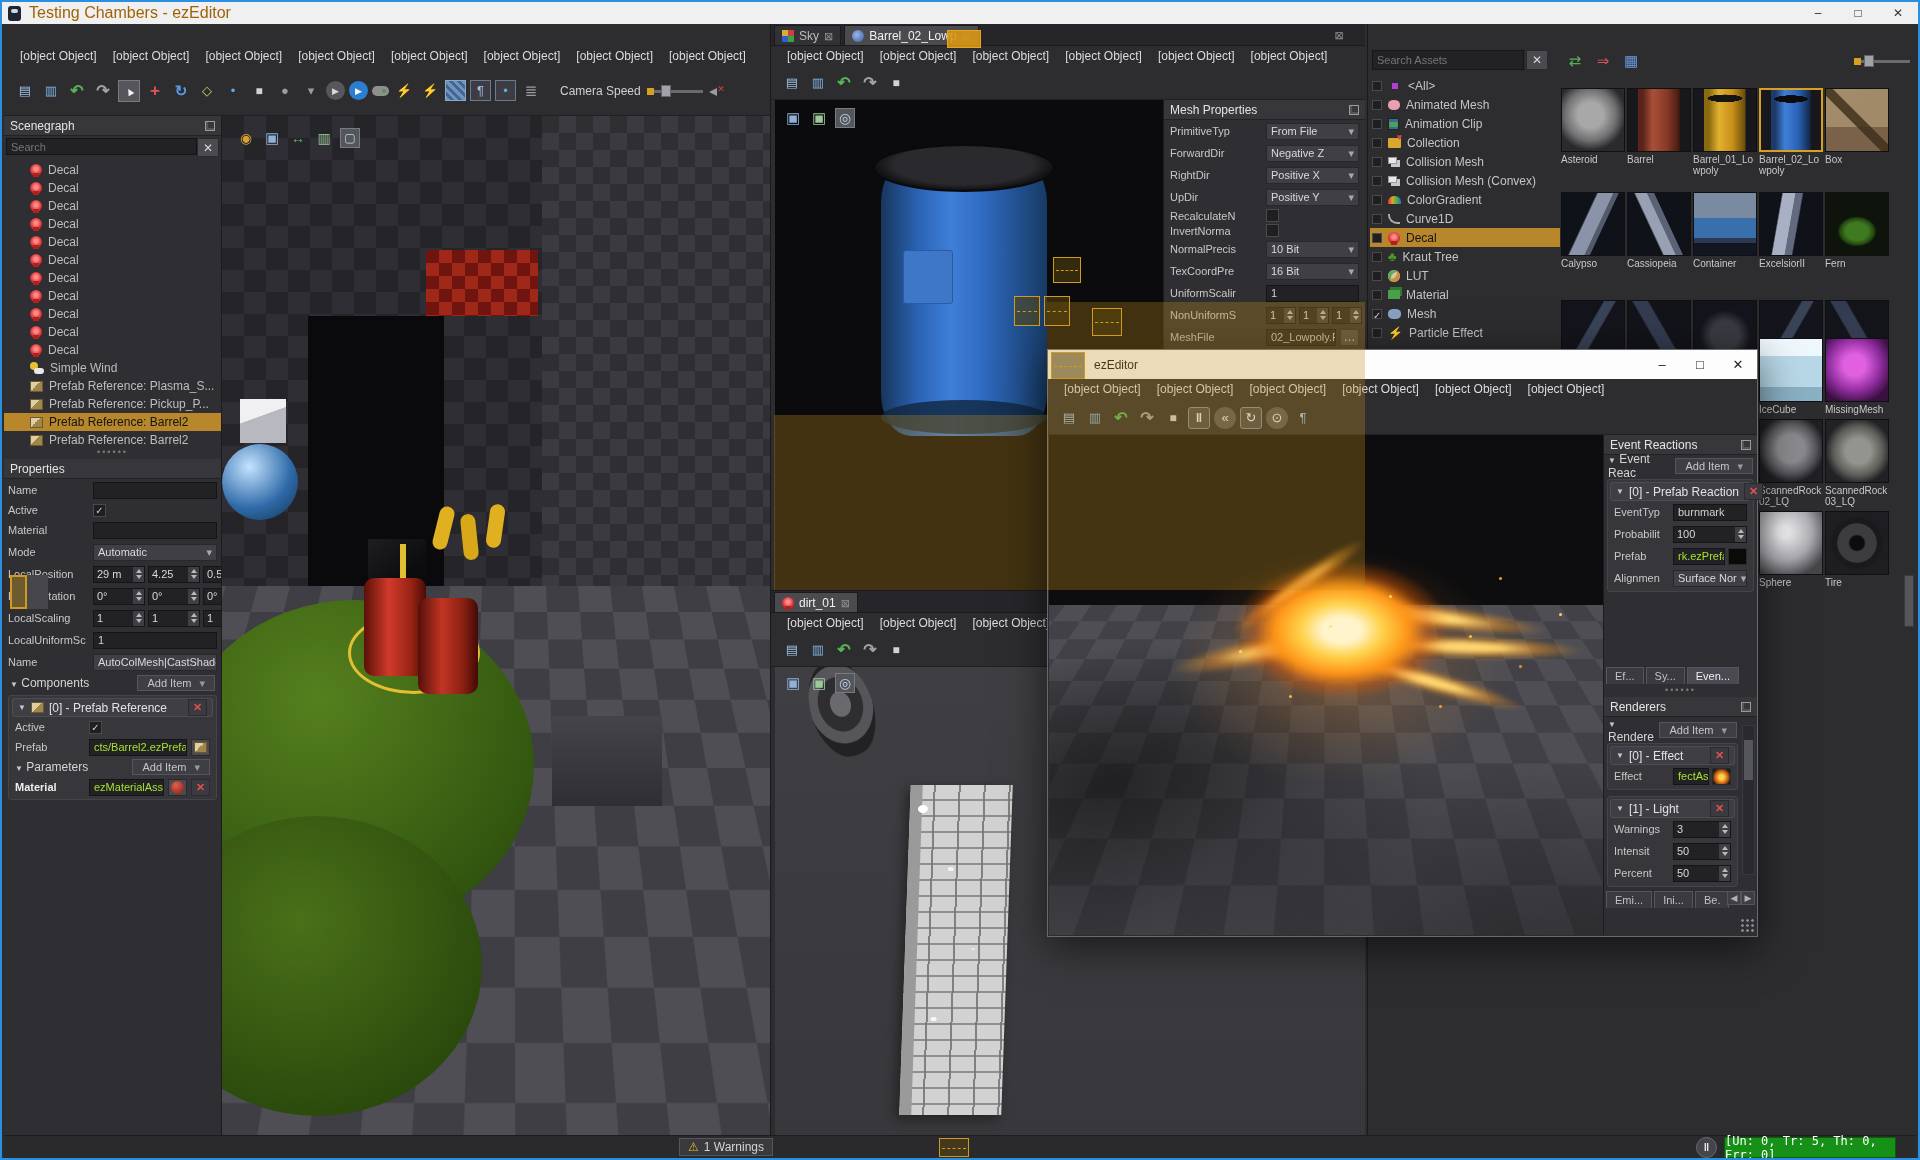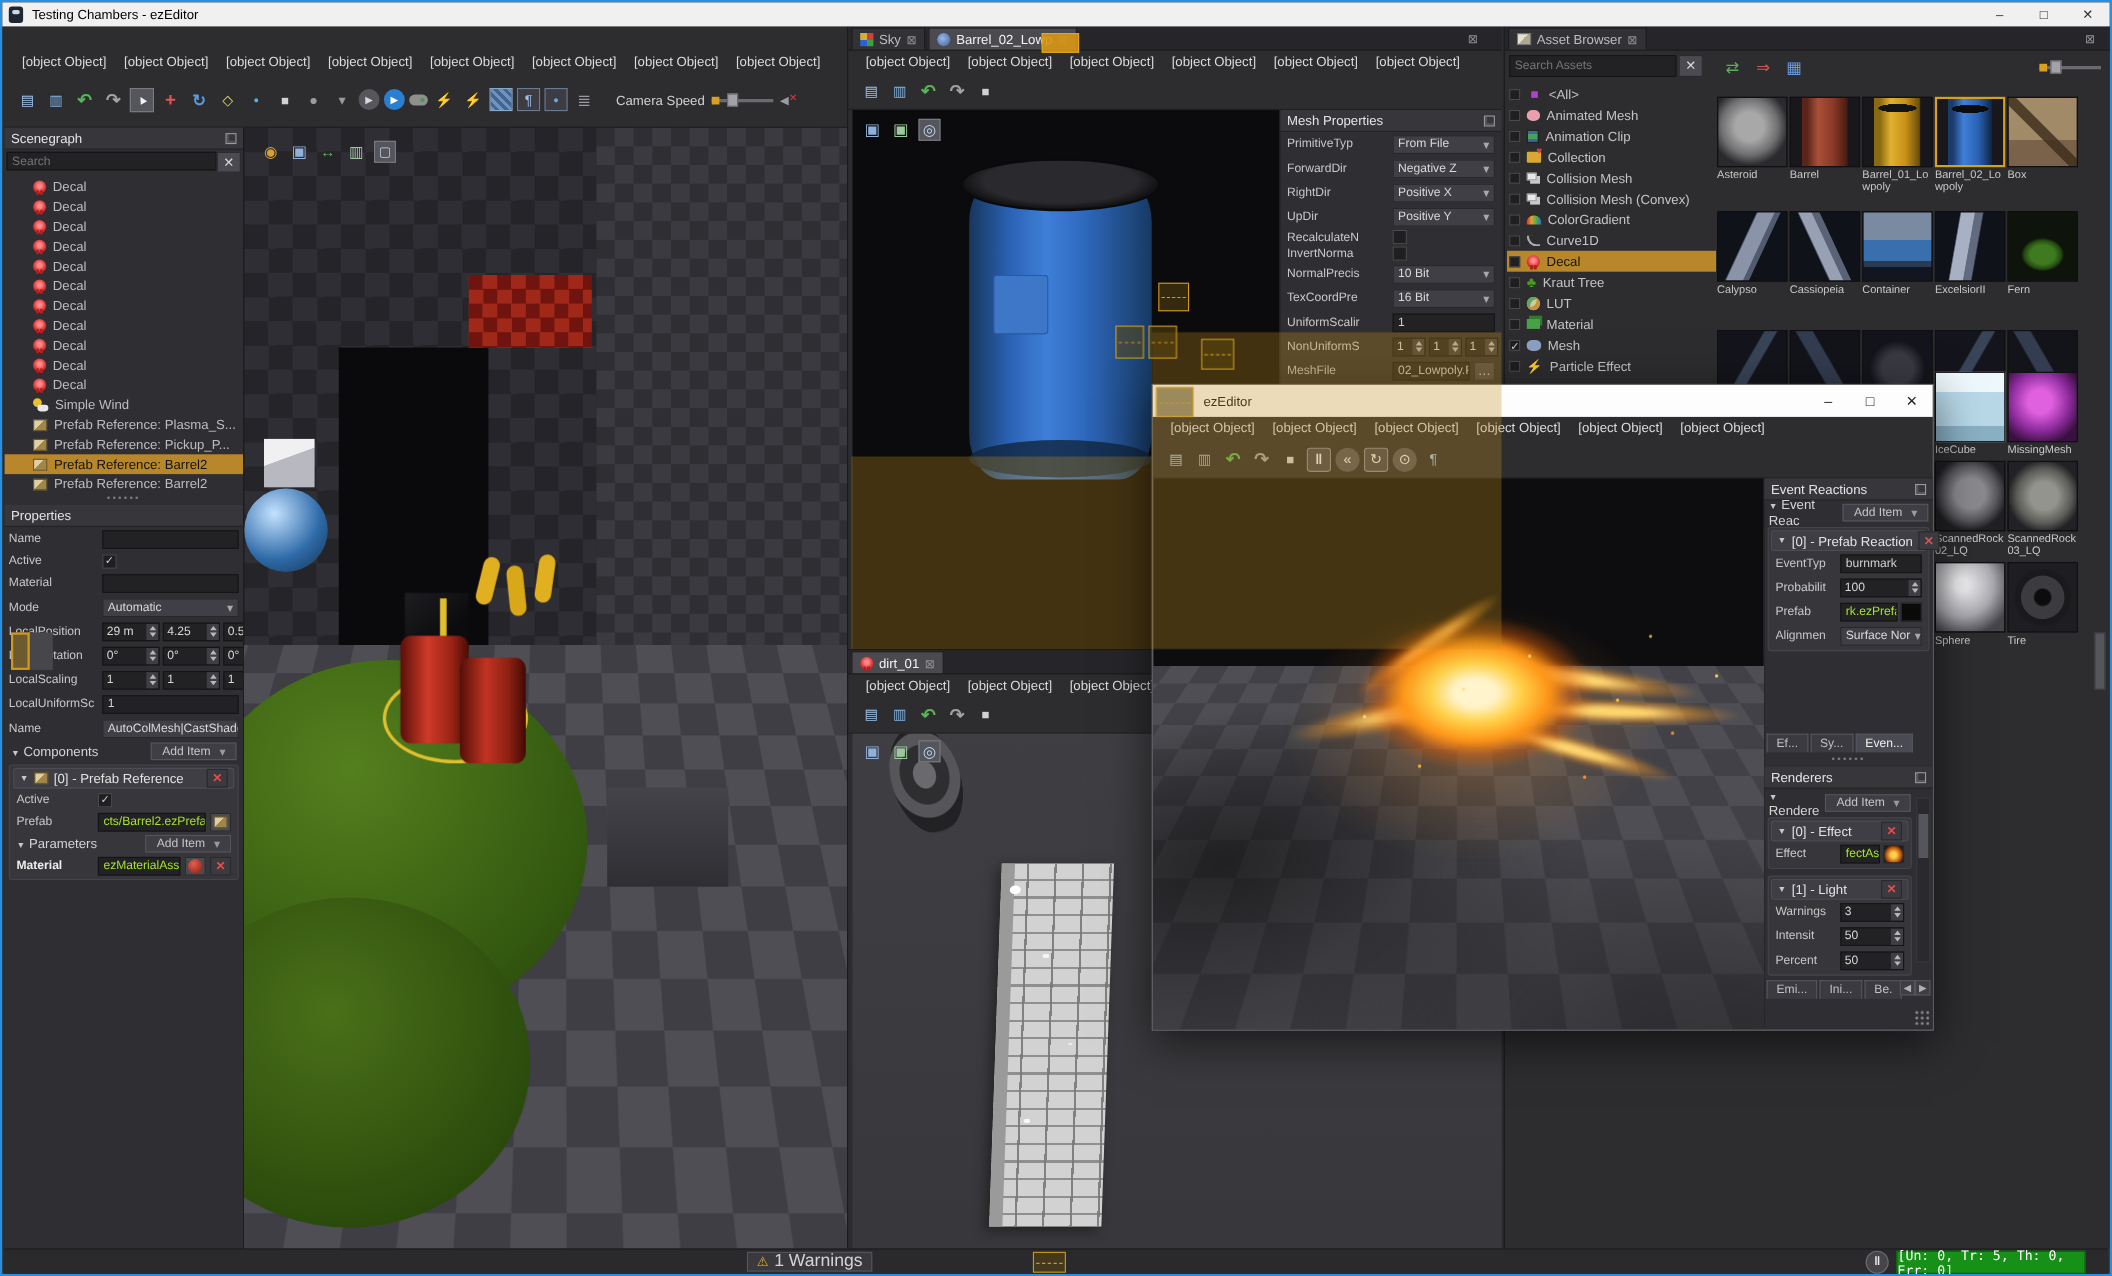--- a/index.html
+++ b/index.html
@@ -4,21 +4,21 @@
 <style>
   * { margin:0; padding:0; box-sizing:border-box; }
   html,body { background:#17171a; }
   .app{position:relative;width:1920px;height:1160px;background:#2d2d30;border:2px solid #2b8fe0;
        font-family:"Liberation Sans",sans-serif;font-size:12px;color:#d4d4d4;overflow:hidden}
 
   
   .titlebar{position:absolute;left:0;top:0;width:100%;height:22px;background:#f0f0f0;display:flex;align-items:center;z-index:90}
   .titlebar .appico{width:13px;height:15px;margin:0 8px 0 6px;background:#1d2733;border-radius:3px;position:relative}
   .titlebar .appico::after{content:"";position:absolute;left:3px;top:3px;width:7px;height:4px;background:#cfd8e2;border-radius:2px}
-  .titlebar .ttl{color:#000000;font-size:12px}
+  .titlebar .ttl{color:#a16207;font-size:16px}
   .wbtns{margin-left:auto;display:flex}
   .wbtn{width:40px;height:22px;display:flex;align-items:center;justify-content:center;color:#333;font-size:12px}
 
   
   .pane{position:absolute;background:#2d2d30}
   .tabbar{position:absolute;left:0;top:0;right:0;height:22px;background:#26262a;border-bottom:1px solid #1b1b1d;display:flex;align-items:flex-end}
   .tab{display:flex;align-items:center;gap:5px;height:20px;padding:0 7px;background:#323236;color:#bdbdbd;border:1px solid #1b1b1d;border-bottom:none;margin-left:3px;white-space:nowrap}
   .tab.active{background:#4a4a4f;color:#f2f2f2}
   .close-box::before{content:"⊠";color:#8f8f8f;font-size:11px}
   .pane-close{position:absolute;top:4px;width:16px;height:14px;text-align:center}
@@ -280,21 +280,21 @@
   .grip{position:absolute;right:3px;bottom:3px;width:14px;height:14px;
      background:radial-gradient(circle,#8a8a8e 1px,transparent 1.6px);background-size:5px 5px}
 
   
   .tint{position:absolute;background:rgba(196,142,26,.30);pointer-events:none}
   .dockbox{position:absolute;border:1px solid #cf9a1e;background:rgba(90,70,15,.55);pointer-events:none}
   .dockbox::after{content:"";position:absolute;left:2px;right:2px;top:50%;border-top:1px dashed #cf9a1e}
 
   
   #statusbar{position:absolute;left:2px;right:2px;top:1133px;height:23px;background:#2a2a2d;border-top:1px solid #1d1d1f;z-index:8}
-  .warnchip{position:absolute;left:675px;top:2px;height:18px;background:#3a3a3e;border:1px solid #55555a;display:flex;align-items:center;gap:5px;padding:0 8px;font-size:16px}
+  .warnchip{position:absolute;left:675px;top:2px;height:18px;background:#3a3a3e;border:1px solid #55555a;display:flex;align-items:center;gap:5px;padding:0 8px;font-size:12px}
   .warnchip::before{content:"⚠";color:#e8c020;font-size:12px}
   .pausecircle{position:absolute;left:1692px;top:1px;width:21px;height:21px;border-radius:50%;background:#45454b;border:1px solid #6a6a70;color:#eee;text-align:center;line-height:19px;font-weight:bold;font-size:11px}
   .statgreen{position:absolute;left:1720px;top:1px;width:172px;height:21px;background:#169016;border:1px solid #0c5c0c;color:#fff;display:flex;align-items:center;justify-content:center;font-family:"DejaVu Sans Mono",monospace;font-size:12px}
 
   .scene-shape{position:absolute}
 </style>
 </head>
 <body>
 
 <div class="app">
@@ -805,28 +805,20 @@
             <span class="tbi window-add-icon"></span>
             <span class="tbi screenshot-icon"></span>
           </span>
       </div>
       <div class="flange"></div>
       <div class="brickcol"></div>
     </div>
   </div>
 
   <div class="pane" id="asset-pane">
-    <div class="tabbar">
-      <span class="tab">
-        <span class="box-asset-icon"></span>
-        <span>Asset Browser</span>
-        <span class="close-box"></span>
-      </span>
-      <span class="pane-close close-box" style="right:10px"></span>
-    </div>
     <div class="asearch">
       <input class="inbox" placeholder="Search Assets" style="">
       <span class="xsq">✕</span>
     </div>
     <div class="atools">
 
     <span class="tbi db-import-icon"></span>
         <span class="tbi db-export-icon"></span>
         <span class="tbi transform-icon"></span>
       </div>

